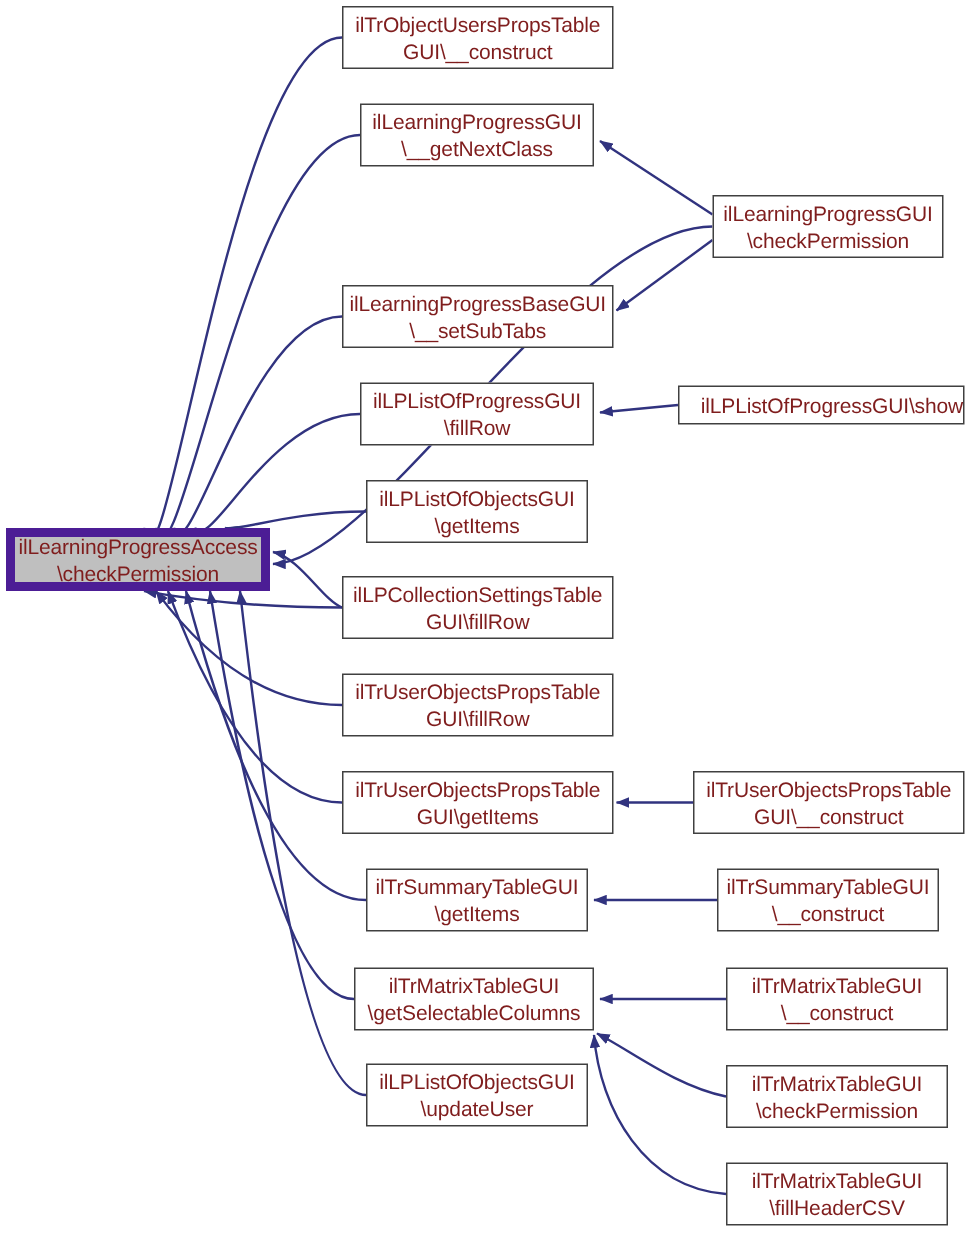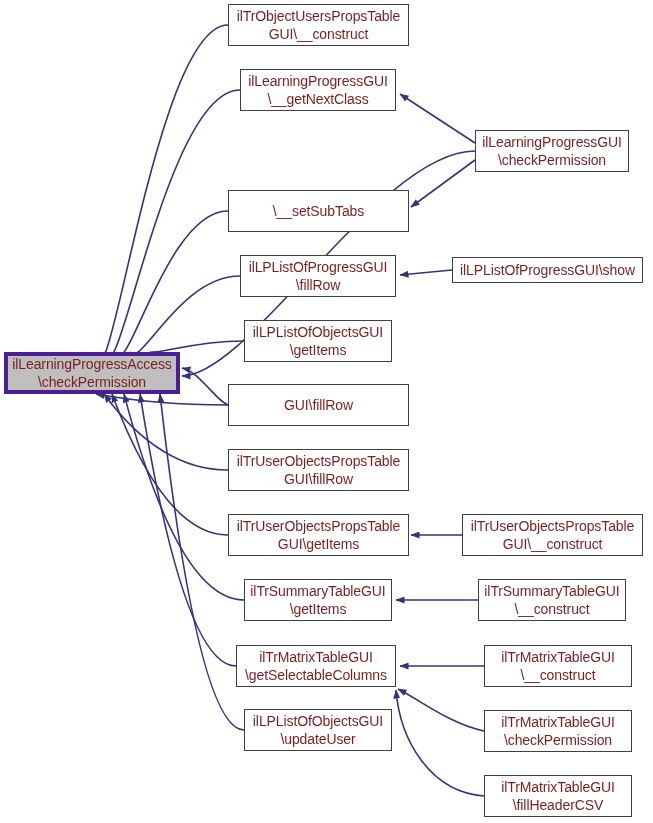--- a/index.html
+++ b/index.html
@@ -35,21 +35,21 @@
     text-align: center;
     display: flex;
     flex-direction: column;
     align-items: center;
     justify-content: center;
     white-space: pre;
     letter-spacing: -0.1px;
   }
   .node.center {
     background: #bfbfbf;
-    border: 4px solid #4c1d95;
+    border: 6px solid #4c1d95;
   }
   .node .ln {
     display: block;
   }
 </style>
 </head>
 <body>
 
 <div id="canvas">
 
@@ -82,25 +82,25 @@
         <path d="M484,731 C450,724 420,700 398,689" marker-end="url(#arrowhead)"></path>
         <path d="M484,796 C430,792 400,740 396,690" marker-end="url(#arrowhead)"></path>
       </g>
   </svg>
 
   <div id="node-layer">
       <div class="node center" style="left: 4px; top: 352px; width: 176px; height: 42px;"><span class="ln">ilLearningProgressAccess</span><span class="ln">\checkPermission</span></div>
       <div class="node" style="left: 228px; top: 4px; width: 181px; height: 42px;"><span class="ln">ilTrObjectUsersPropsTable</span><span class="ln">GUI\__construct</span></div>
       <div class="node" style="left: 240px; top: 69px; width: 156px; height: 42px;"><span class="ln">ilLearningProgressGUI</span><span class="ln">\__getNextClass</span></div>
       <div class="node" style="left: 475px; top: 130px; width: 154px; height: 42px;"><span class="ln">ilLearningProgressGUI</span><span class="ln">\checkPermission</span></div>
-      <div class="node" style="left: 228px; top: 190px; width: 181px; height: 42px;"><span class="ln">\__setSubTabs</span></div>
+      <div class="node" style="left: 228px; top: 190px; width: 181px; height: 42px;"><span class="ln">ilLearningProgressBaseGUI</span><span class="ln">\__setSubTabs</span></div>
       <div class="node" style="left: 240px; top: 255px; width: 156px; height: 42px;"><span class="ln">ilLPListOfProgressGUI</span><span class="ln">\fillRow</span></div>
-      <div class="node" style="left: 452px; top: 257px; width: 191px; height: 26px;"><span class="ln">ilLPListOfProgressGUI\show</span></div>
+      <div class="node" style="left: 452px; top: 257px; width: 191px; height: 26px; align-items: flex-end;"><span class="ln">ilLPListOfProgressGUI\show</span></div>
       <div class="node" style="left: 244px; top: 320px; width: 148px; height: 42px;"><span class="ln">ilLPListOfObjectsGUI</span><span class="ln">\getItems</span></div>
-      <div class="node" style="left: 228px; top: 384px; width: 181px; height: 42px;"><span class="ln">GUI\fillRow</span></div>
+      <div class="node" style="left: 228px; top: 384px; width: 181px; height: 42px;"><span class="ln">ilLPCollectionSettingsTable</span><span class="ln">GUI\fillRow</span></div>
       <div class="node" style="left: 228px; top: 449px; width: 181px; height: 42px;"><span class="ln">ilTrUserObjectsPropsTable</span><span class="ln">GUI\fillRow</span></div>
       <div class="node" style="left: 228px; top: 514px; width: 181px; height: 42px;"><span class="ln">ilTrUserObjectsPropsTable</span><span class="ln">GUI\getItems</span></div>
       <div class="node" style="left: 462px; top: 514px; width: 181px; height: 42px;"><span class="ln">ilTrUserObjectsPropsTable</span><span class="ln">GUI\__construct</span></div>
       <div class="node" style="left: 244px; top: 579px; width: 148px; height: 42px;"><span class="ln">ilTrSummaryTableGUI</span><span class="ln">\getItems</span></div>
       <div class="node" style="left: 478px; top: 579px; width: 148px; height: 42px;"><span class="ln">ilTrSummaryTableGUI</span><span class="ln">\__construct</span></div>
       <div class="node" style="left: 236px; top: 645px; width: 160px; height: 42px;"><span class="ln">ilTrMatrixTableGUI</span><span class="ln">\getSelectableColumns</span></div>
       <div class="node" style="left: 484px; top: 645px; width: 148px; height: 42px;"><span class="ln">ilTrMatrixTableGUI</span><span class="ln">\__construct</span></div>
       <div class="node" style="left: 244px; top: 709px; width: 148px; height: 42px;"><span class="ln">ilLPListOfObjectsGUI</span><span class="ln">\updateUser</span></div>
       <div class="node" style="left: 484px; top: 710px; width: 148px; height: 42px;"><span class="ln">ilTrMatrixTableGUI</span><span class="ln">\checkPermission</span></div>
       <div class="node" style="left: 484px; top: 775px; width: 148px; height: 42px;"><span class="ln">ilTrMatrixTableGUI</span><span class="ln">\fillHeaderCSV</span></div>

